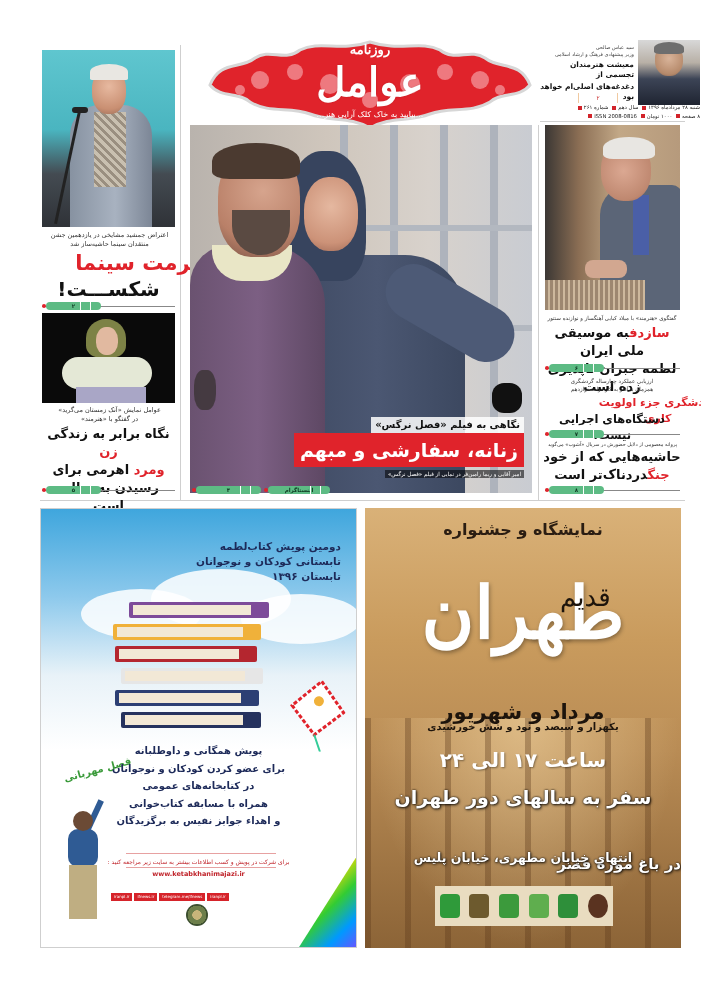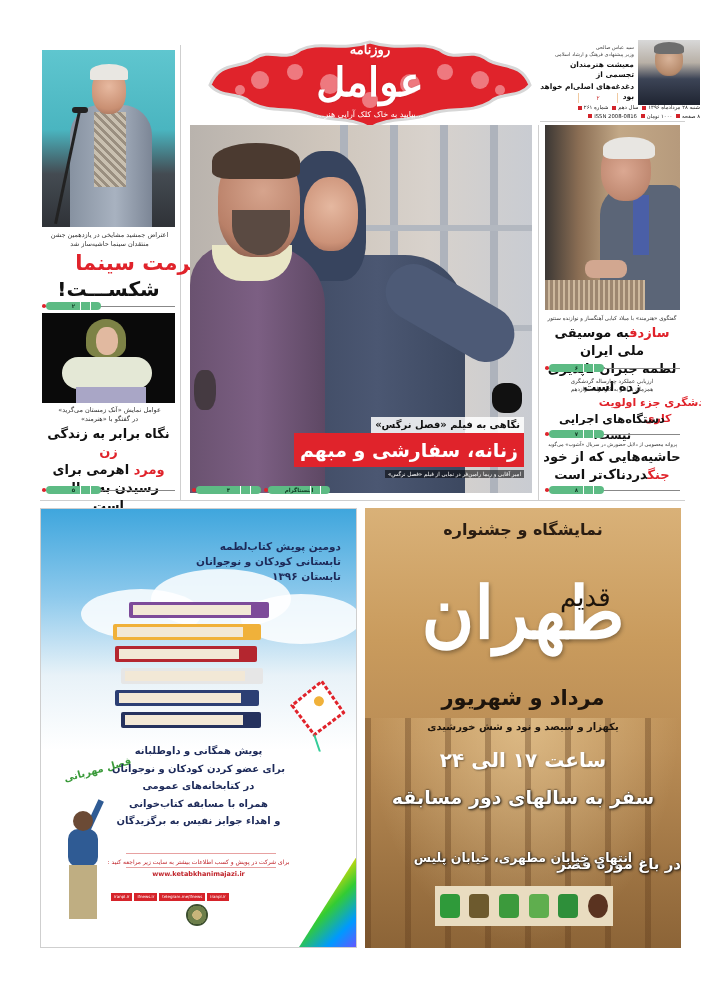--- a/index.html
+++ b/index.html
@@ -137,21 +137,21 @@
   .ad-right { left: 365px; top: 508px; width: 316px; height: 440px; overflow: hidden;
     background: linear-gradient(180deg, #d9b178 0%, #c99b5d 30%, #b98c55 55%, #8c6437 100%); }
   .ad-right .arches { position: absolute; left: 0; right: 0; top: 210px; bottom: 0;
     background:
       repeating-linear-gradient(90deg, rgba(90,55,25,.35) 0 6px, transparent 6px 40px),
       radial-gradient(ellipse at 50% 0%, rgba(255,230,180,.5), transparent 70%); }
   .ad-right .t1 { position: absolute; left: 0; right: 0; top: 12px; text-align: center; font-size: 16px; font-weight: bold; color: #2a1d12; }
   .ad-right .tehran { position: absolute; left: 30px; right: 30px; top: 55px; text-align: center; font-family: "DejaVu Serif", serif;
     font-size: 72px; color: #fff; font-weight: bold; line-height: 100px; text-shadow: 1px 2px 4px rgba(0,0,0,.35); }
   .ad-right .ghadim { position: absolute; left: 195px; top: 74px; font-size: 26px; color: #1d140c; font-family: "DejaVu Serif", serif; }
-  .ad-right .months { position: absolute; left: 0; right: 0; top: 178px; text-align: center; font-size: 21px; font-weight: bold; color: #1d140c; }
+  .ad-right .months { position: absolute; left: 0; right: 0; top: 192px; text-align: center; font-size: 21px; font-weight: bold; color: #1d140c; }
   .ad-right .year { position: absolute; left: 0; right: 0; top: 213px; text-align: center; font-size: 10px; font-weight: bold; color: #1d140c; }
   .ad-right .hours { position: absolute; left: 0; right: 0; top: 240px; text-align: center; font-size: 20px; font-weight: bold; color: #fff; text-shadow: 1px 1px 2px rgba(0,0,0,.4); }
   .ad-right .safar { position: absolute; left: 0; right: 0; top: 278px; text-align: center; font-size: 19px; font-weight: bold; color: #fff; text-shadow: 1px 1px 3px rgba(0,0,0,.8), 0 0 2px #000; }
   .ad-right .bagh { position: absolute; left: 0; right: 0; top: 312px; text-align: right; font-size: 15px; font-weight: bold; color: #fff; text-shadow: 1px 1px 3px rgba(0,0,0,.8), 0 0 2px #000; margin-top: 35px; }
   .ad-right .address { position: absolute; left: 0; right: 0; top: 342px; text-align: center; font-size: 12.5px; font-weight: bold; color: #fff; text-shadow: 1px 1px 3px rgba(0,0,0,.8), 0 0 2px #000; }
   .ad-right .logos { position: absolute; left: 70px; top: 378px; width: 178px; height: 40px; background: #e9dcc0; display: flex;
     justify-content: space-around; align-items: center; direction: ltr; }
   .ad-right .logos span { display: block; width: 20px; height: 24px; border-radius: 4px; }
 </style>
 </head>
@@ -395,21 +395,21 @@
 </div>
 
 <div class="abs ad-right">
   <div class="arches"></div>
   <div class="t1">نمایشگاه و جشنواره</div>
   <div class="tehran">طهران</div>
   <div class="ghadim">قدیم</div>
   <div class="months">مرداد و شهریور</div>
   <div class="year">یکهزار و سیصد و نود و شش خورشیدی</div>
   <div class="hours">ساعت ۱۷ الی ۲۴</div>
-  <div class="safar">سفر به سالهای دور مسابقه</div>
+  <div class="safar">سفر به سالهای دور طهران</div>
   <div class="bagh">در باغ موزه قصر</div>
   <div class="address">انتهای خیابان مطهری، خیابان پلیس</div>
   <div class="logos">
     <span style="background:#2f9a3a;"></span>
     <span style="background:#6d5a2e;"></span>
     <span style="background:#3c9a3c;"></span>
     <span style="background:#5fae4e;"></span>
     <span style="background:#2e8f3a;"></span>
     <span style="background:#5a3320; border-radius:50%;"></span>
   </div>

